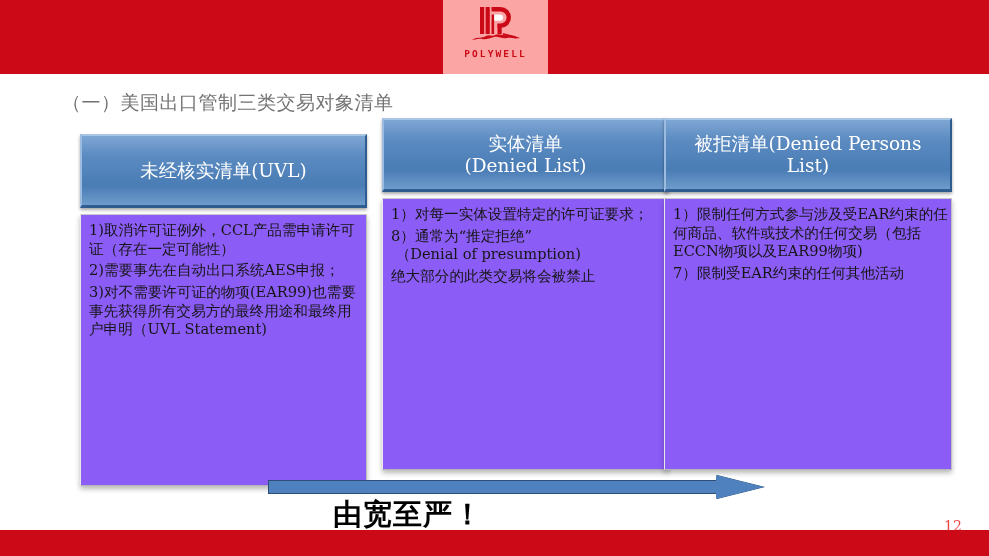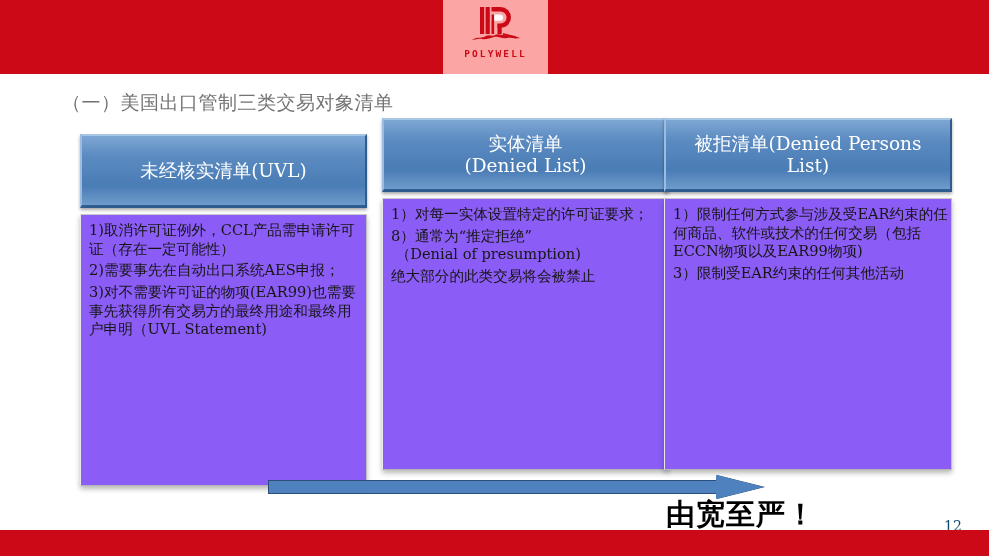--- a/index.html
+++ b/index.html
@@ -84,29 +84,29 @@
   #arrow-head{
     position:absolute; left:448px; top:-1px; width:0; height:0;
     border-top:12px solid transparent;
     border-bottom:12px solid transparent;
     border-left:48px solid #4E81BD;
     filter:drop-shadow(1px 0 0 #2C4E78);
   }
 
   
   #caption{
-    position:absolute; left:0; top:495px; width:816px; text-align:right;
+    position:absolute; left:0; top:495px; width:816px; text-align:center;
     font-family:"DejaVu Serif","Liberation Serif",serif;
     font-weight:bold; font-size:29px; color:#000000; letter-spacing:1px;
   }
 
   
   #page-number{
     position:absolute; left:944px; top:518px;
-    font-size:14px; color:#0c4a6e;
+    font-size:14px; color:#ef4444;
     font-family:"DejaVu Serif","Liberation Serif",serif;
   }
 
   
   #bottom-bar{
     position:absolute; left:0; top:530px; width:989px; height:26px;
     background:#CC0A17;
   }
 </style>
 </head>
@@ -165,21 +165,21 @@
   </div>
 
   <div class="col c3">
     <div class="col-head">
       <div>
         <span class="hl">被拒清单(Denied Persons List)</span>
       </div>
     </div>
     <div class="col-body">
       <div class="para">1）限制任何方式参与涉及受EAR约束的任何商品、软件或技术的任何交易（包括ECCN物项以及EAR99物项)</div>
-      <div class="para">3）限制受EAR约束的任何其他活动</div>
+      <div class="para">7）限制受EAR约束的任何其他活动</div>
     </div>
   </div>
 
 </div>
 
 <div id="arrow">
   <div id="arrow-shaft"></div>
   <div id="arrow-head"></div>
 </div>
 

